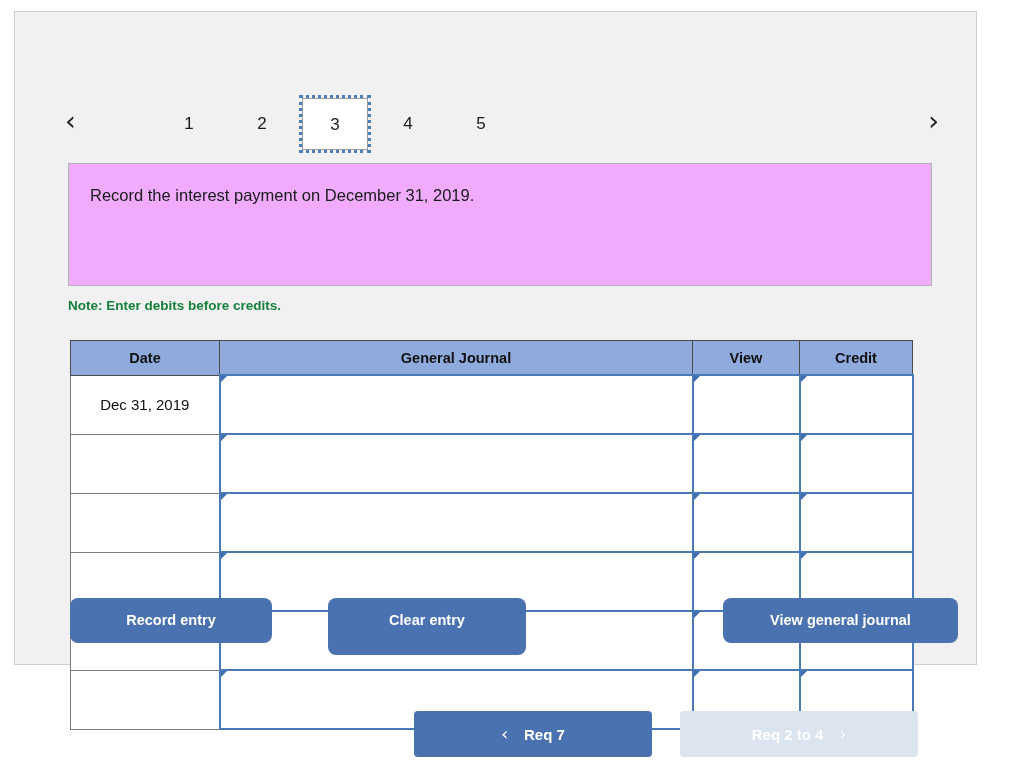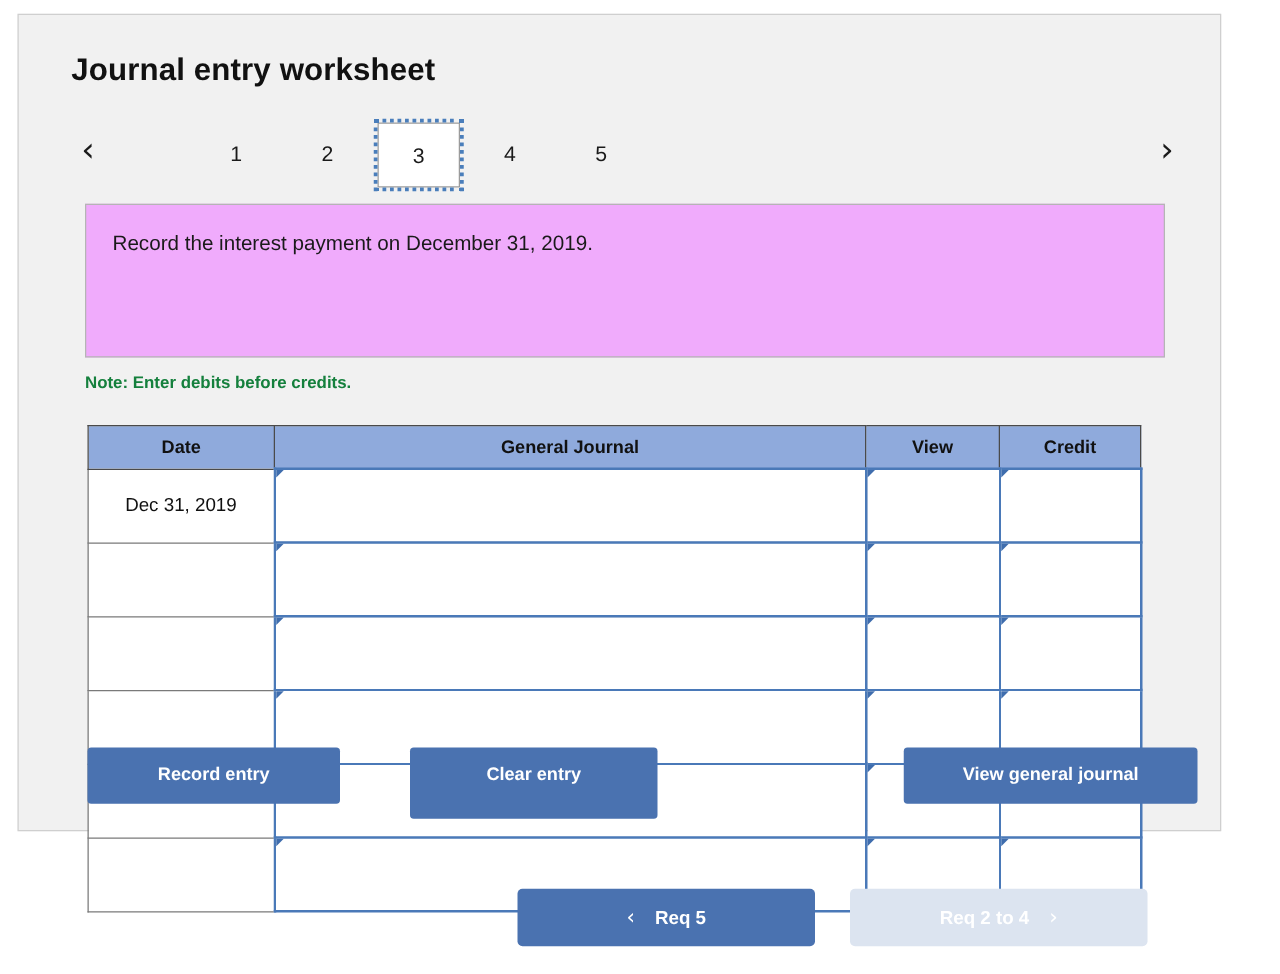--- a/index.html
+++ b/index.html
@@ -180,21 +180,21 @@
 
   
   .btn {
     position: absolute;
     background: #4a72b0;
     color: #ffffff;
     font-size: 14.5px;
     font-weight: bold;
     text-align: center;
     border: none;
-    border-radius: 3px;
+    border-radius: 8px;
     cursor: pointer;
     font-family: "Liberation Sans", sans-serif;
     user-select: none;
   }
   .btn-record { left: 55px;  top: 586px; width: 202px; height: 45px; line-height: 45px; }
   .btn-clear  { left: 313px; top: 586px; width: 198px; height: 57px; line-height: 45px; }
   .btn-view   { left: 696px; top: 586px; width: 235px; height: 45px; line-height: 45px; margin-left: 12px; }
 
   
   .req-nav {
@@ -237,21 +237,20 @@
     font-weight: normal;
   }
 </style>
 </head>
 <body>
 
 <div id="root">
 
   <div class="worksheet-panel">
 
-    <div class="worksheet-title">Journal entry worksheet</div>
 
     <div class="tab-strip">
       <span class="chev chev-prev">‹</span>
       <span class="chev chev-next">›</span>
 
       <div class="tab" style="left:103px">1</div>
       <div class="tab" style="left:176px">2</div>
       <div class="tab active" style="left:249px">3</div>
       <div class="tab" style="left:322px">4</div>
       <div class="tab" style="left:395px">5</div>
@@ -368,21 +367,21 @@
 
     <div class="btn btn-record">Record entry</div>
     <div class="btn btn-clear">Clear entry</div>
     <div class="btn btn-view">View general journal</div>
 
   </div>
 
   <div class="req-nav">
     <div class="req-btn req-prev">
       <span class="req-chevron">‹</span>
-      <span>Req 5</span>
+      <span>Req 7</span>
     </div>
     <div class="req-btn req-next">
       <span>Req 2 to 4</span>
       <span class="req-chevron">›</span>
     </div>
   </div>
 
 </div>
 
 </body></html>

